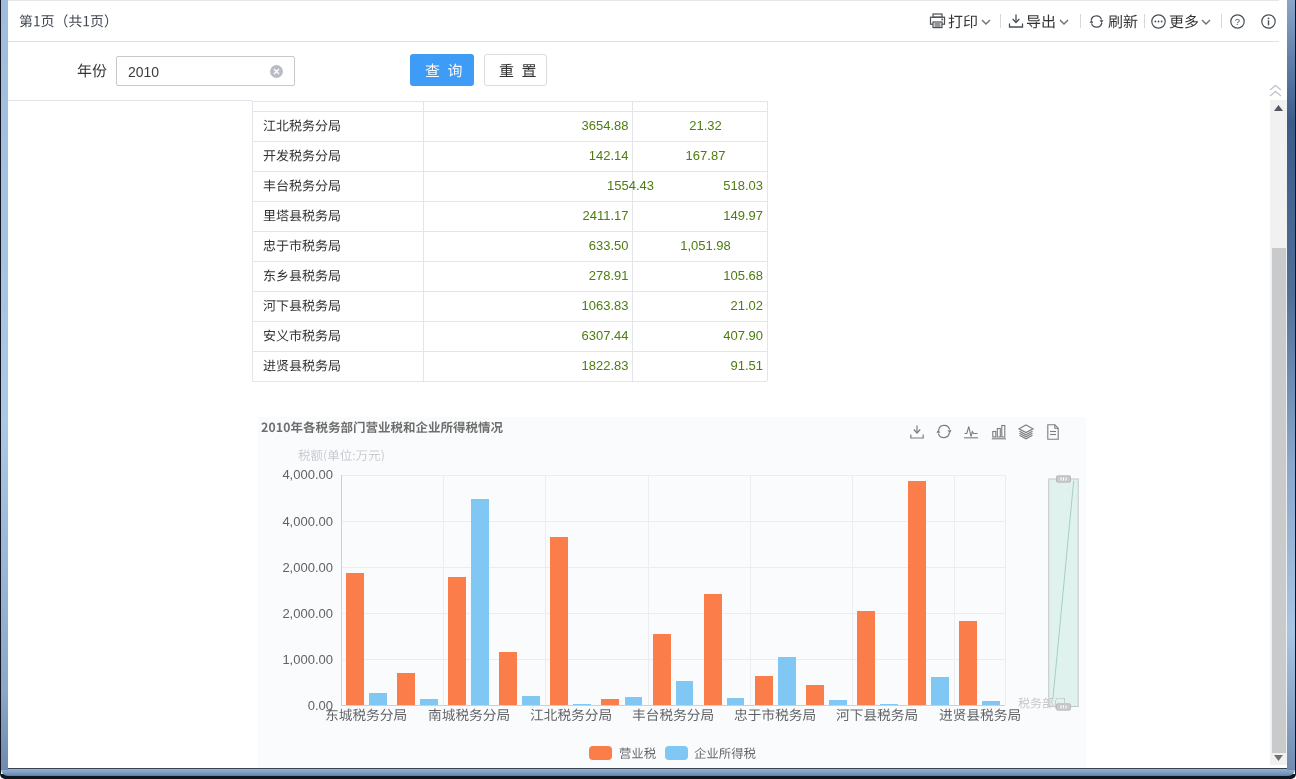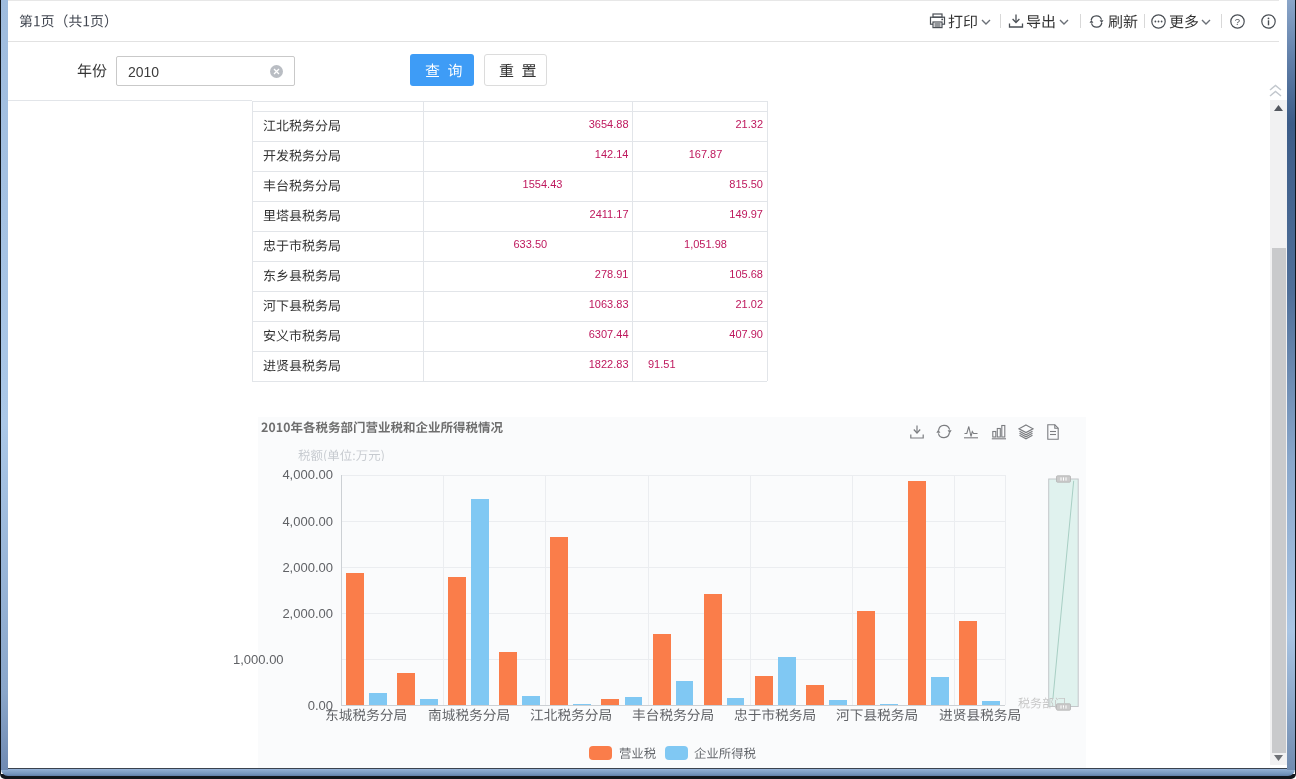--- a/index.html
+++ b/index.html
@@ -1,20 +1,20 @@
 <!DOCTYPE html>
 <html><head><meta charset="utf-8"><style>
 *{margin:0;padding:0;box-sizing:border-box}
 html,body{width:1296px;height:779px;overflow:hidden;background:#101010;
  font-family:"Liberation Sans",sans-serif;-webkit-font-smoothing:antialiased}
 #page{position:absolute;left:0;top:0;width:1296px;height:779px;background:#fff}
 .abs{position:absolute}
 .hline{position:absolute;height:1px;background:#e2e5e9}
 .vline{position:absolute;width:1px;background:#e2e5e9}
-.num{position:absolute;color:#be185d;font-size:11px;white-space:nowrap}
+.num{position:absolute;color:#4d7c0f;font-size:13px;white-space:nowrap}
 </style></head><body>
 <svg width="0" height="0" style="position:absolute">
     <defs>
       <path id="gb30" d="M295 14C446 14 546 -118 546 -374C546 -628 446 -754 295 -754C144 -754 44 -629 44 -374C44 -118 144 14 295 14ZM295 -101C231 -101 183 -165 183 -374C183 -580 231 -641 295 -641C359 -641 406 -580 406 -374C406 -165 359 -101 295 -101Z"></path>
       <path id="gb31" d="M82 0H527V-120H388V-741H279C232 -711 182 -692 107 -679V-587H242V-120H82Z"></path>
       <path id="gb32" d="M43 0H539V-124H379C344 -124 295 -120 257 -115C392 -248 504 -392 504 -526C504 -664 411 -754 271 -754C170 -754 104 -715 35 -641L117 -562C154 -603 198 -638 252 -638C323 -638 363 -592 363 -519C363 -404 245 -265 43 -85Z"></path>
       <path id="gb4e1a" d="M64 -606C109 -483 163 -321 184 -224L304 -268C279 -363 221 -520 174 -639ZM833 -636C801 -520 740 -377 690 -283V-837H567V-77H434V-837H311V-77H51V43H951V-77H690V-266L782 -218C834 -315 897 -458 943 -585Z"></path>
       <path id="gb4f01" d="M184 -396V-46H75V62H930V-46H570V-247H839V-354H570V-561H443V-46H302V-396ZM483 -859C383 -709 198 -588 18 -519C49 -491 83 -448 100 -417C246 -483 388 -577 500 -695C637 -550 769 -477 908 -417C923 -453 955 -495 984 -521C842 -571 701 -639 569 -777L591 -806Z"></path>
       <path id="gb51b5" d="M55 -712C117 -662 192 -588 223 -536L311 -627C276 -678 200 -746 136 -792ZM30 -115 122 -26C186 -121 255 -234 311 -335L233 -420C168 -309 86 -187 30 -115ZM472 -687H785V-476H472ZM357 -801V-361H453C443 -191 418 -73 235 -4C262 18 294 61 307 91C521 3 559 -150 572 -361H655V-66C655 42 678 78 775 78C792 78 840 78 859 78C942 78 970 33 980 -132C949 -140 899 -159 876 -179C873 -50 868 -30 847 -30C837 -30 802 -30 794 -30C774 -30 770 -34 770 -67V-361H908V-801Z"></path>
       <path id="gb52a1" d="M418 -378C414 -347 408 -319 401 -293H117V-190H357C298 -96 198 -41 51 -11C73 12 109 63 121 88C302 38 420 -44 488 -190H757C742 -97 724 -47 703 -31C690 -21 676 -20 655 -20C625 -20 553 -21 487 -27C507 1 523 45 525 76C590 79 655 80 692 77C738 75 770 67 798 40C837 7 861 -73 883 -245C887 -260 889 -293 889 -293H525C532 -317 537 -342 542 -368ZM704 -654C649 -611 579 -575 500 -546C432 -572 376 -606 335 -649L341 -654ZM360 -851C310 -765 216 -675 73 -611C96 -591 130 -546 143 -518C185 -540 223 -563 258 -587C289 -556 324 -528 363 -504C261 -478 152 -461 43 -452C61 -425 81 -377 89 -348C231 -364 373 -392 501 -437C616 -394 752 -370 905 -359C920 -390 948 -438 972 -464C856 -469 747 -481 652 -501C756 -555 842 -624 901 -712L827 -759L808 -754H433C451 -777 467 -801 482 -826Z"></path>
@@ -165,37 +165,37 @@
     <div class="hline" style="left:251.5px;top:260.5px;width:515.0px"></div>
     <div class="hline" style="left:251.5px;top:290.5px;width:515.0px"></div>
     <div class="hline" style="left:251.5px;top:320.5px;width:515.0px"></div>
     <div class="hline" style="left:251.5px;top:350.5px;width:515.0px"></div>
     <div class="hline" style="left:251.5px;top:380.5px;width:515.0px"></div>
     <div class="vline" style="left:251.5px;top:101.0px;height:279.5px"></div>
     <div class="vline" style="left:423.0px;top:101.0px;height:279.5px"></div>
     <div class="vline" style="left:632.0px;top:101.0px;height:279.5px"></div>
     <div class="vline" style="left:766.5px;top:101.0px;height:279.5px"></div>
     <div class="num" style="left:513.5px;top:118.0px;width:115.0px;text-align:right">3654.88</div>
-    <div class="num" style="left:648.0px;top:118.0px;width:115.0px;text-align:right">21.32</div>
+    <div class="num" style="left:648.0px;top:118.0px;width:115.0px;text-align:center">21.32</div>
     <div class="num" style="left:513.5px;top:148.0px;width:115.0px;text-align:right">142.14</div>
     <div class="num" style="left:648.0px;top:148.0px;width:115.0px;text-align:center">167.87</div>
-    <div class="num" style="left:485px;top:178.0px;width:115.0px;text-align:center">1554.43</div>
-    <div class="num" style="left:648.0px;top:178.0px;width:115.0px;text-align:right">815.50</div>
+    <div class="num" style="left:539px;top:178.0px;width:115.0px;text-align:right">1554.43</div>
+    <div class="num" style="left:648.0px;top:178.0px;width:115.0px;text-align:right">518.03</div>
     <div class="num" style="left:513.5px;top:208.0px;width:115.0px;text-align:right">2411.17</div>
     <div class="num" style="left:648.0px;top:208.0px;width:115.0px;text-align:right">149.97</div>
-    <div class="num" style="left:513.5px;top:238.0px;width:115.0px;text-align:left">633.50</div>
+    <div class="num" style="left:513.5px;top:238.0px;width:115.0px;text-align:right">633.50</div>
     <div class="num" style="left:648.0px;top:238.0px;width:115.0px;text-align:center">1,051.98</div>
     <div class="num" style="left:513.5px;top:268.0px;width:115.0px;text-align:right">278.91</div>
     <div class="num" style="left:648.0px;top:268.0px;width:115.0px;text-align:right">105.68</div>
     <div class="num" style="left:513.5px;top:298.0px;width:115.0px;text-align:right">1063.83</div>
     <div class="num" style="left:648.0px;top:298.0px;width:115.0px;text-align:right">21.02</div>
     <div class="num" style="left:513.5px;top:328.0px;width:115.0px;text-align:right">6307.44</div>
     <div class="num" style="left:648.0px;top:328.0px;width:115.0px;text-align:right">407.90</div>
     <div class="num" style="left:513.5px;top:358.0px;width:115.0px;text-align:right">1822.83</div>
-    <div class="num" style="left:648.0px;top:358.0px;width:115.0px;text-align:left">91.51</div>
+    <div class="num" style="left:648.0px;top:358.0px;width:115.0px;text-align:right">91.51</div>
     <div class="abs" style="left:258px;top:417px;width:828px;height:351px;background:#fafbfc"></div>
     <svg class="abs" style="left:909.0px;top:424px" width="16" height="16" viewBox="0 0 16 16">
       <g fill="none" stroke="#7b7d80" stroke-width="1.2">
         <path d="M8 1.5 L8 8.5"></path>
         <path d="M4.8 5.5 L8 9 L11.2 5.5"></path>
         <path d="M1.8 10.5 L1.8 14 L14.2 14 L14.2 10.5"></path>
       </g>
     </svg>
     <svg class="abs" style="left:936.0px;top:424px" width="16" height="16" viewBox="0 0 16 16">
       <g fill="none" stroke="#7b7d80" stroke-width="1.2">
@@ -243,21 +243,21 @@
     <div class="abs" style="left:443.2px;top:474.9px;width:1px;height:230.3px;background:#ebedf0"></div>
     <div class="abs" style="left:545.4px;top:474.9px;width:1px;height:230.3px;background:#ebedf0"></div>
     <div class="abs" style="left:647.6px;top:474.9px;width:1px;height:230.3px;background:#ebedf0"></div>
     <div class="abs" style="left:749.8px;top:474.9px;width:1px;height:230.3px;background:#ebedf0"></div>
     <div class="abs" style="left:852.0px;top:474.9px;width:1px;height:230.3px;background:#ebedf0"></div>
     <div class="abs" style="left:954.2px;top:474.9px;width:1px;height:230.3px;background:#ebedf0"></div>
     <div class="abs" style="left:1005.3px;top:474.9px;width:1px;height:230.3px;background:#ebedf0"></div>
     <div class="abs" style="left:341.0px;top:474.9px;width:1px;height:230.3px;background:#ccd0d4"></div>
     <div class="abs" style="left:341.0px;top:705.2px;width:664.3px;height:1px;background:#ccd0d4"></div>
     <div class="num" style="left:233.0px;top:697.7px;width:100px;text-align:right;font-size:13px;color:#606266">0.00</div>
-    <div class="num" style="left:233.0px;top:651.6px;width:100px;font-size:13px;color:#606266">1,000.00</div>
+    <div class="num" style="left:233.0px;top:651.6px;width:100px;text-align:right;font-size:13px;color:#606266">1,000.00</div>
     <div class="num" style="left:233.0px;top:605.6px;width:100px;text-align:right;font-size:13px;color:#606266">2,000.00</div>
     <div class="num" style="left:233.0px;top:559.5px;width:100px;text-align:right;font-size:13px;color:#606266">2,000.00</div>
     <div class="num" style="left:233.0px;top:513.5px;width:100px;text-align:right;font-size:13px;color:#606266">4,000.00</div>
     <div class="num" style="left:233.0px;top:467.4px;width:100px;text-align:right;font-size:13px;color:#606266">4,000.00</div>
     <div class="abs" style="left:345.90px;top:572.78px;width:18.0px;height:132.42px;background:#fa7d4a"></div>
     <div class="abs" style="left:369.00px;top:692.76px;width:17.8px;height:12.44px;background:#80c8f3"></div>
     <div class="abs" style="left:397.00px;top:673.19px;width:18.0px;height:32.01px;background:#fa7d4a"></div>
     <div class="abs" style="left:420.10px;top:698.98px;width:17.8px;height:6.22px;background:#80c8f3"></div>
     <div class="abs" style="left:448.10px;top:576.69px;width:18.0px;height:128.51px;background:#fa7d4a"></div>
     <div class="abs" style="left:471.20px;top:499.31px;width:17.8px;height:205.89px;background:#80c8f3"></div>

